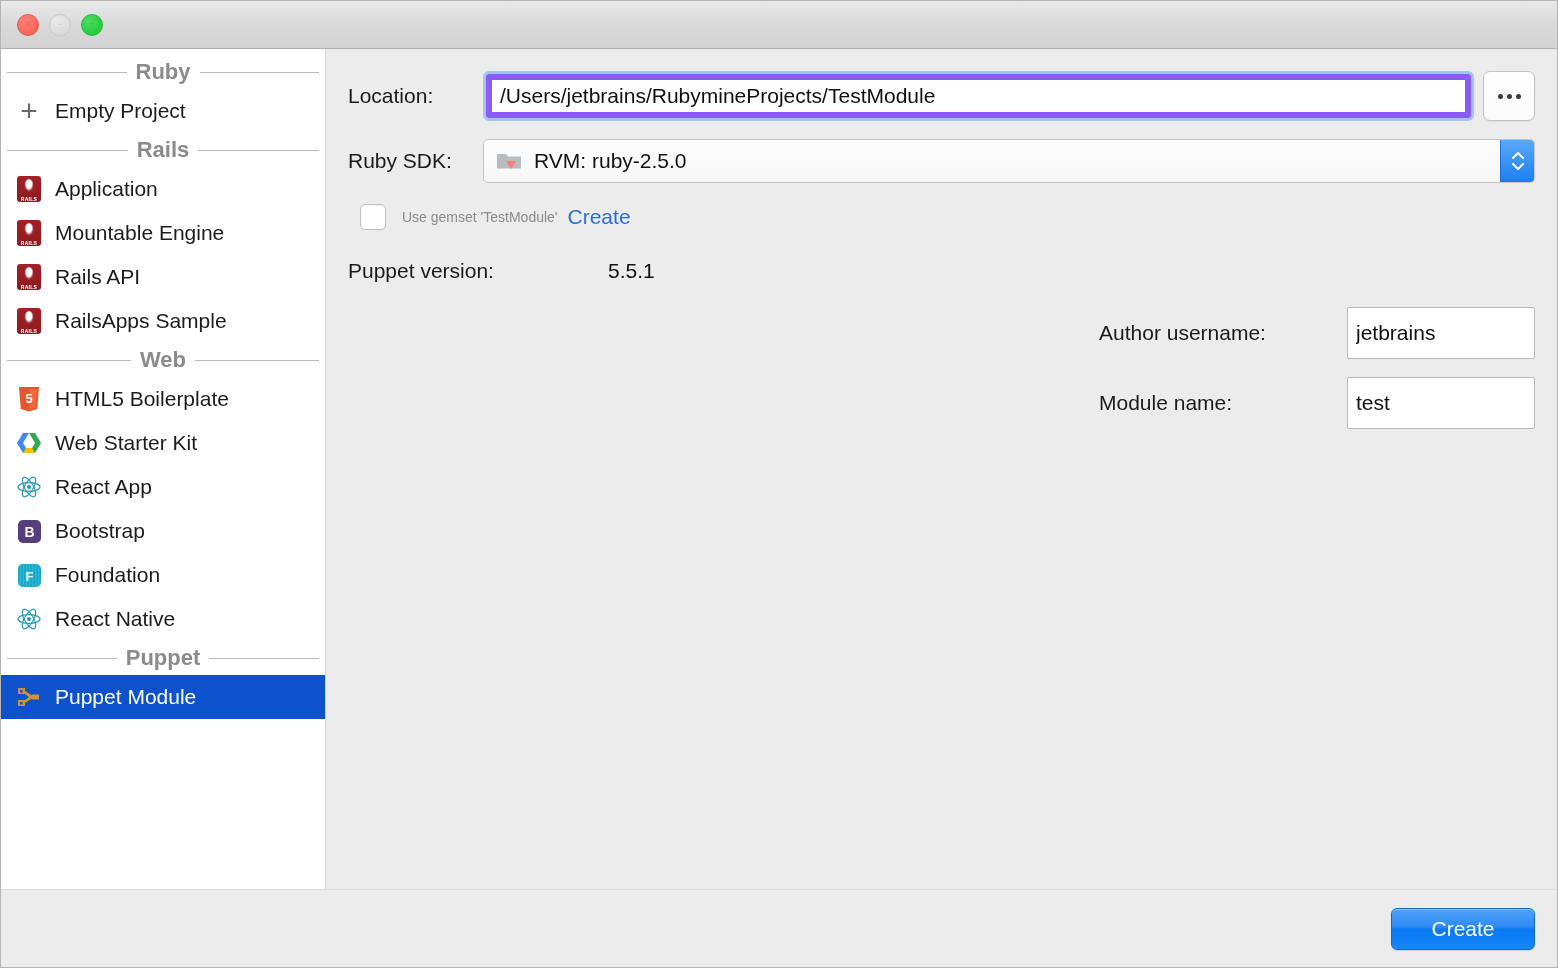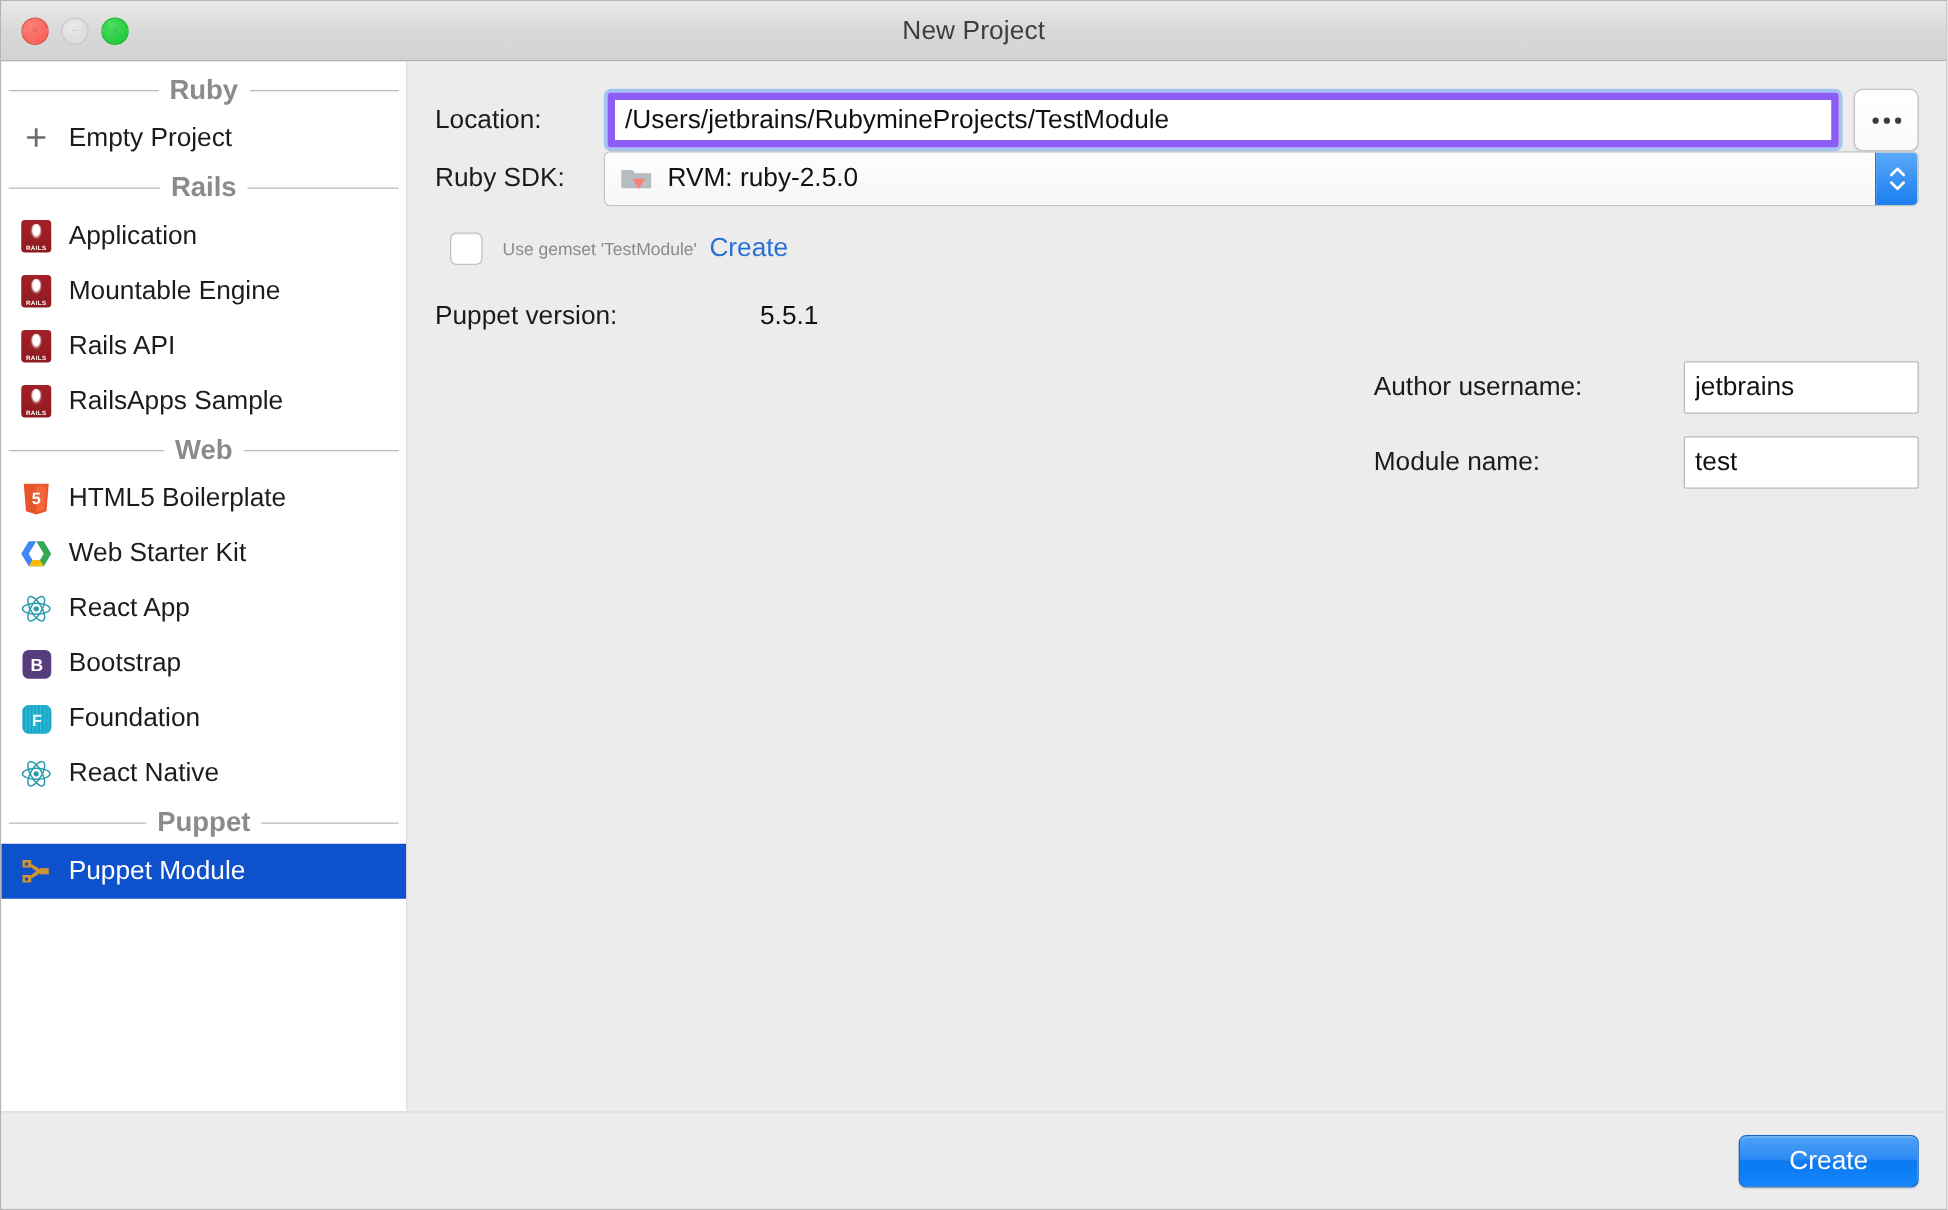--- a/index.html
+++ b/index.html
@@ -72,21 +72,21 @@
     display: flex; align-items: center; justify-content: center;
     position: relative;
   }
   
   #main {
     flex: 1 1 auto; background: #ececec;
     position: relative; padding: 22px 22px 0 22px;
     min-width: 0;
   }
   .row { display: flex; align-items: center; }
-  .row-location { }
+  .row-location { margin-bottom: 18px; }
   .flabel {
     font-size: 21px; color: #1b1b1b; white-space: nowrap;
   }
   .flabel.w1 { width: 135px; flex: 0 0 135px; }
   .flabel.w2 { width: 248px; flex: 0 0 248px; }
   
   .focus-ring {
     flex: 1 1 auto;
     border: 3px solid #a2c4ee;
     border-radius: 6px;
@@ -149,21 +149,21 @@
     flex: 0 0 26px;
   }
   .gemset-text { font-size: 14px; color: #8a8a8a; margin-left: 16px; white-space: nowrap; }
   .create-link { font-size: 21px; color: #2a6fd6; margin-left: 10px; cursor: pointer; white-space: nowrap; }
   
   .row-version { margin-bottom: 18px; height: 36px; }
   .version-value { font-size: 21px; color: #111; margin-left: 12px; }
   
   .row-field { margin-bottom: 18px; justify-content: flex-end; }
   .tinput {
-    width: 188px; height: 42px;
+    width: 188px; height: 52px;
     border: 1px solid #b9b9b9; border-radius: 2px;
     background: #ffffff;
     font-size: 21px; color: #111; padding: 0 8px;
     font-family: "Liberation Sans", sans-serif;
     outline: none;
   }
   
   #footer {
     flex: 0 0 78px; height: 78px;
     background: #ececec;
@@ -205,21 +205,20 @@
       <div class="light close">
           <span class="inner-dots">✕</span>
         </div>
       <div class="light min">
           <span class="inner-dots">−</span>
         </div>
       <div class="light max">
           <span class="inner-dots">+</span>
         </div>
     </div>
-    <div id="window-title">New Project</div>
   </div>
 
   <div id="body">
 
     <div id="sidebar">
 
       <div class="section-header">
         <div class="rule"></div>
         <div class="stitle">Ruby</div>
         <div class="rule"></div>

